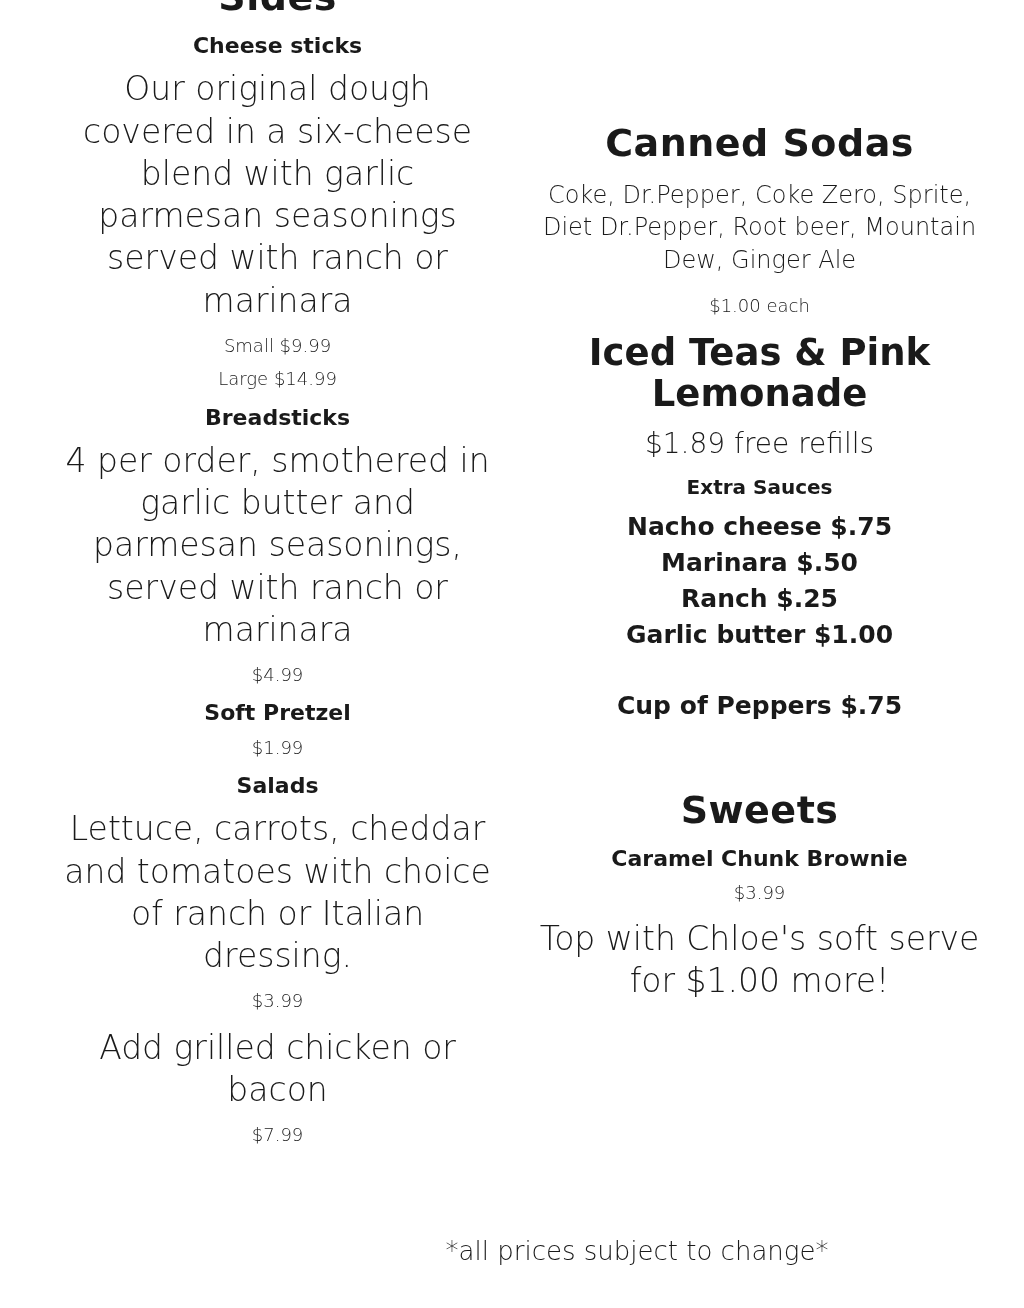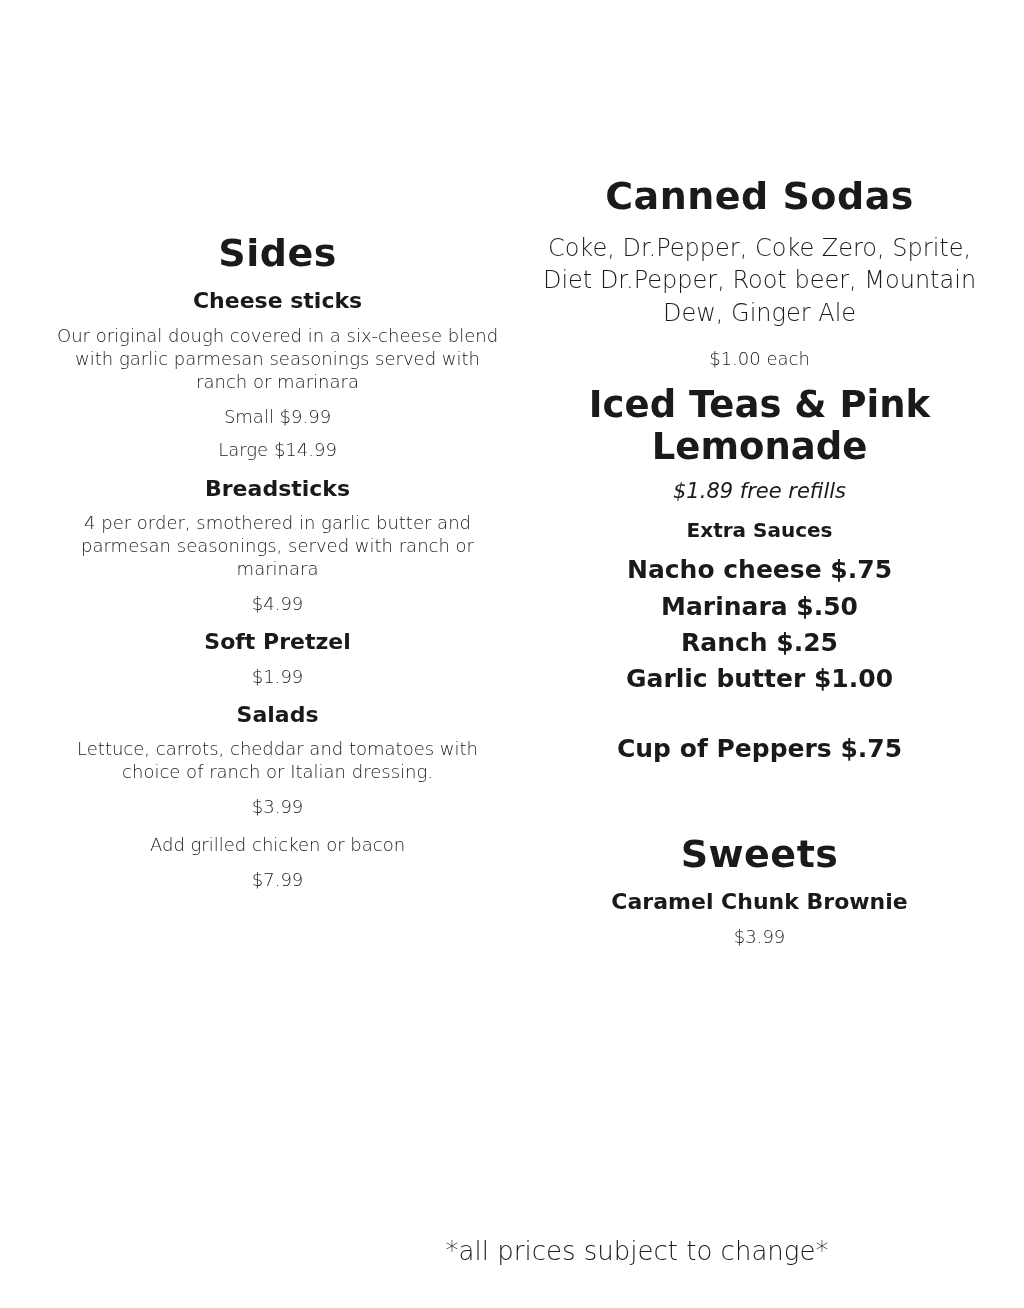--- a/index.html
+++ b/index.html
@@ -46,21 +46,21 @@
   .item-title {
     font-size: 22px;
     font-weight: bold;
     margin: 14px 0 10px 0;
     line-height: 1.15;
   }
   .item-title.sub {
     font-size: 20px;
   }
   .desc {
-    font-size: 18px;
+    font-size: 33px;
     line-height: 1.28;
     margin: 0 0 12px 0;
     font-weight: 300;
   }
   .price {
     font-size: 18px;
     line-height: 1.3;
     margin: 0 0 14px 0;
     font-weight: 300;
   }
@@ -93,24 +93,23 @@
   .footer-note-inner {
     margin-left: 250px;
   }
   .sodas-list {
     font-size: 24px;
     line-height: 1.35;
     font-weight: 300;
     margin: 0 0 18px 0;
   }
   .refills {
-    font-size: 21px;
+    font-size: 28px;
     font-weight: 300;
     margin: 0 0 16px 0;
-    font-style: italic;
   }
 </style>
 </head>
 <body>
 
 <div class="page">
 
   <div class="col col-left">
 
     <div class="section-title">Sides</div>
@@ -165,20 +164,21 @@
       <div class="spacer-md"></div>
       <div class="sauce-line">Cup of Peppers $.75</div>
     </div>
 
     <div class="spacer-lg"></div>
 
     <div>
       <div class="section-title">Sweets</div>
       <div class="item-title">Caramel Chunk Brownie</div>
       <div class="price">$3.99</div>
+      <div class="desc">Top with Chloe's soft serve for $1.00 more!</div>
     </div>
 
   </div>
 
 </div>
 
 <div class="footer-note">
   <div class="footer-note-inner">*all prices subject to change*</div>
 </div>
 

